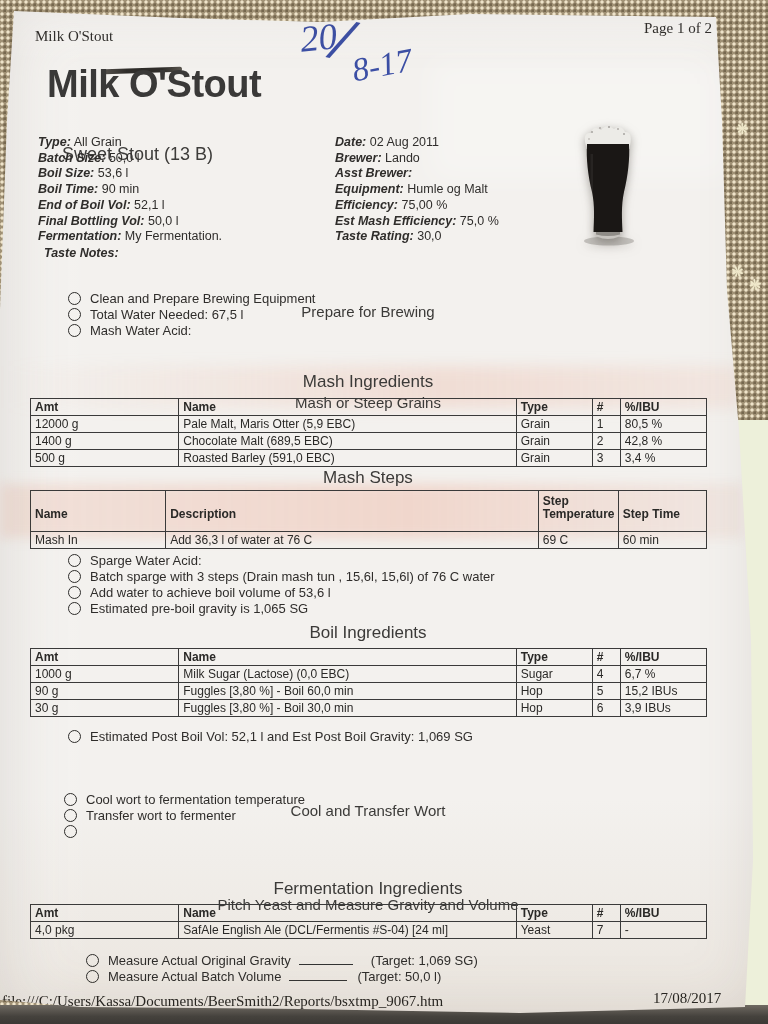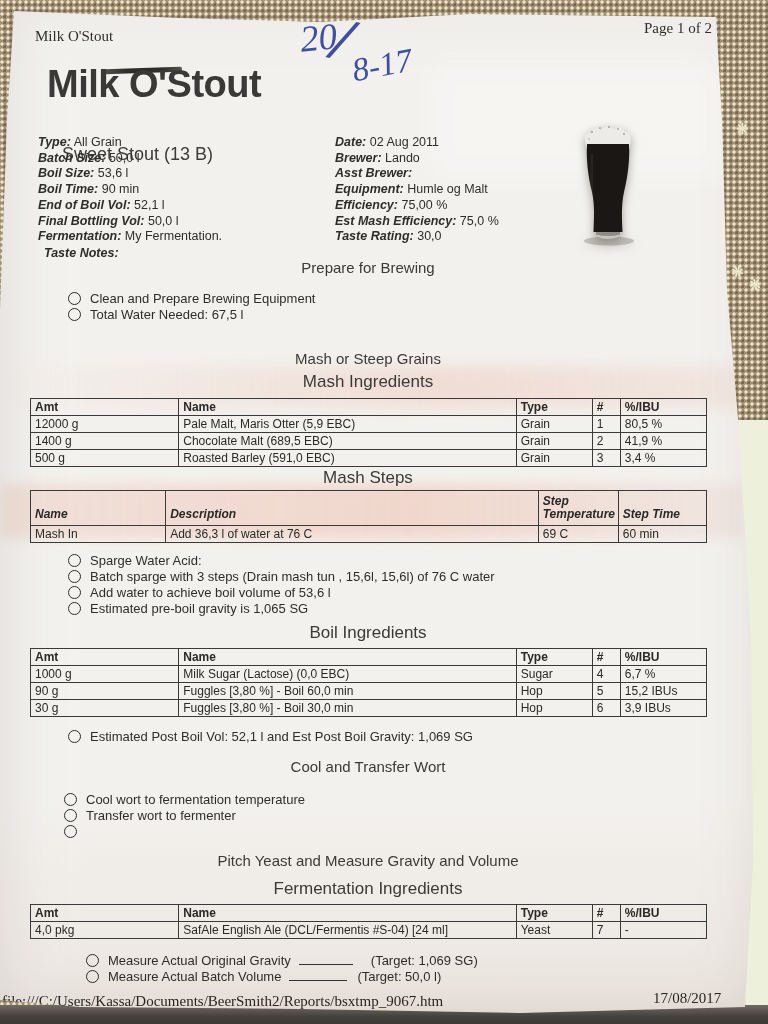--- a/index.html
+++ b/index.html
@@ -52,33 +52,33 @@
 
   .info{position:absolute;font-size:12.5px;line-height:15.7px;color:#2f2d2b;}
   .info-left{left:38px;top:135px;}
   .info-right{left:335px;top:135px;}
   .lbl{font-weight:bold;font-style:italic;}
   .taste{left:44px;top:246px;font-size:12.5px;}
 
   .glass{position:absolute;left:576px;top:122px;width:64px;height:126px;filter:drop-shadow(0 3px 5px rgba(100,95,88,.55));}
 
   .sec-h{position:absolute;left:30px;width:676px;text-align:center;color:#3b3a38;white-space:nowrap;}
-  .h15{font-size:15px;}
+  .h15{font-size:15px;margin-top:44px;}
   .h17{font-size:17px;}
 
   .chk-list{position:absolute;font-size:13px;color:#2f2d2b;}
   .chk{height:16px;white-space:nowrap;}
   .circ{display:inline-block;width:11px;height:11px;border:1.4px solid #2e2d2b;border-radius:50%;margin-right:9px;vertical-align:-2px;}
   .blank{display:inline-block;width:54px;border-bottom:1.4px solid #333;height:10px;margin:0 18px 0 8px;}
   .blank2{width:58px;margin-right:10px;}
 
   table.tbl{position:absolute;left:30px;border-collapse:collapse;table-layout:fixed;width:677px;font-size:12px;color:#2a2927;}
   table.tbl td{border:1px solid #3a3a3a;padding:0 4px;height:16px;line-height:1.05;overflow:hidden;white-space:nowrap;margin-top:32px;}
   table.tbl tr.hd td{font-weight:bold;}
-  table.steps td.tallhd{height:30px;white-space:normal;line-height:1.1;vertical-align:bottom;padding-bottom:4px;font-style:italic;}
+  table.steps td.tallhd{height:30px;white-space:normal;line-height:1.1;vertical-align:bottom;padding-bottom:10px;}
   .c-amt{width:148px;} .c-name{width:337px;} .c-type{width:76px;} .c-num{width:28px;} .c-ibu{width:86px;}
   .s-name{width:135px;} .s-desc{width:372px;} .s-temp{width:80px;} .s-time{width:88px;}
 
   .footer-left{left:2px;top:993px;font-size:15px;color:#25231f;}
   .footer-right{left:653px;top:990px;font-size:15px;color:#25231f;}
 </style>
 </head>
 <body>
 
 <div class="scene">
@@ -141,20 +141,21 @@
         <rect x="14.5" y="32" width="2.5" height="48" fill="rgba(255,255,255,.06)"></rect>
         <path d="M18.5 110 L45.5 110 Q44.5 117 32 117 Q19.5 117 18.5 110 Z" fill="#c7c4bf"></path>
         <path d="M20 110 L44 110 L44 112.5 Q32 115.5 20 112.5 Z" fill="#8f8c87"></path>
       </svg>
     </div>
 
     <div class="sec-h h15" style="top:259px;">Prepare for Brewing</div>
     <div class="chk-list" style="left:68px;top:291px;">
       <div class="chk"><span class="circ"></span><span>Clean and Prepare Brewing Equipment</span></div>
       <div class="chk"><span class="circ"></span><span>Total Water Needed: 67,5 l</span></div>
+      <div class="chk"><span class="circ"></span><span>Mash Water Acid:</span></div>
     </div>
 
     <div class="sec-h h15" style="top:350px;">Mash or Steep Grains</div>
     <div class="sec-h h17" style="top:372px;">Mash Ingredients</div>
 
     <table class="tbl" style="top:398px;">
       <colgroup>
           <col class="c-amt">
           <col class="c-name">
           <col class="c-type">
@@ -174,21 +175,21 @@
         <td>Pale Malt, Maris Otter (5,9 EBC)</td>
         <td>Grain</td>
         <td>1</td>
         <td>80,5 %</td>
       </tr>
       <tr>
         <td>1400 g</td>
         <td>Chocolate Malt (689,5 EBC)</td>
         <td>Grain</td>
         <td>2</td>
-        <td>41,9 %</td>
+        <td>42,8 %</td>
       </tr>
       <tr>
         <td>500 g</td>
         <td>Roasted Barley (591,0 EBC)</td>
         <td>Grain</td>
         <td>3</td>
         <td>3,4 %</td>
       </tr>
     </tbody>
       </table>

